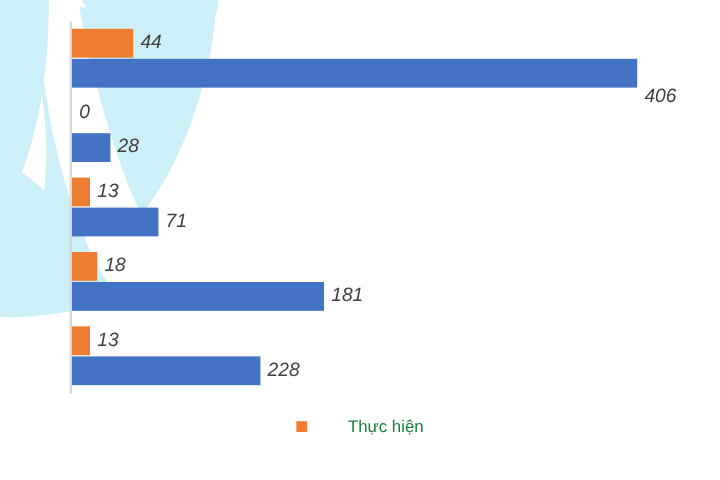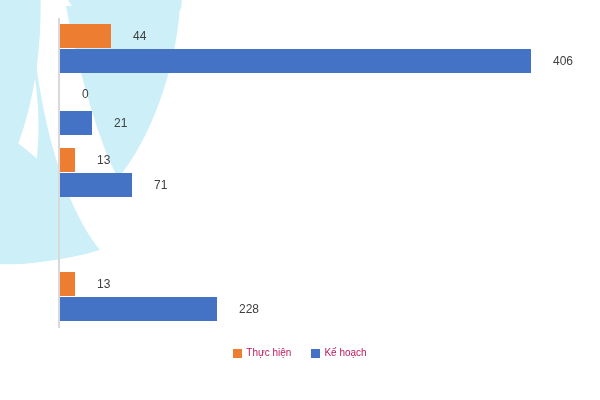--- a/index.html
+++ b/index.html
@@ -62,25 +62,26 @@
   .bar.series-0 {
     top: 6px;
     background: #ED7D31;
   }
   .bar.series-1 {
     top: 31px;
     background: #4472C4;
   }
   .bar-value {
     position: absolute;
-    font-size: 12px;
+    font-size: 16px;
     color: #404040;
     line-height: 24px;
     white-space: nowrap;
-    padding-left: 22px;
+    padding-left: 6px;
+    font-style: italic;
   }
   .bar-value.series-0 {
     top: 6px;
   }
   .bar-value.series-1 {
     top: 31px;
   }
   .bar-value.zero-above {
     top: -14px;
     line-height: 24px;
@@ -101,24 +102,25 @@
     display: flex;
     align-items: center;
     gap: 4px;
   }
   .legend-swatch {
     width: 9px;
     height: 9px;
     display: inline-block;
   }
   .legend-label {
-    font-size: 10px;
-    color: #be185d;
+    font-size: 14px;
+    color: #15803d;
     line-height: 1;
     white-space: nowrap;
+    margin-left: 30px;
   }
 </style>
 </head>
 <body>
 
 <div id="chart-root">
 
   <svg class="bg-layer" width="600" height="400" viewBox="0 0 600 400" aria-hidden="true">
     <path d="M -30 -20 L 40 -20 C 44 60 30 140 -10 200 C -30 235 -40 250 -60 260 L -60 -20 Z" fill="#CDEFF7"></path>
     <path d="M 0 -10 C 34 30 46 110 34 180 C 26 225 8 250 -20 262 C 6 268 60 262 100 250 C 60 200 34 100 30 -10 Z" fill="#CDEFF7"></path>
@@ -128,53 +130,56 @@
   </svg>
 
   <div class="plot">
     <div class="axis-line"></div>
 
     <div class="cat-row" style="top:0px;">
 
       <div class="bar series-0" style="width:51px;"></div>
       <div class="bar-value series-0" style="left:53px;">44</div>
       <div class="bar series-1" style="width:471px;"></div>
-      <div class="bar-value series-1" style="left:473px;">406</div>
+      <div class="bar-value series-1" style="left:473px;margin-top:20px;">406</div>
     </div>
 
     <div class="cat-row" style="top:62px;">
 
       <div class="bar series-0" style="width:0px;"></div>
       <div class="bar-value series-0 zero-above" style="left:2px;top:2px;">0</div>
       <div class="bar series-1" style="width:32px;"></div>
-      <div class="bar-value series-1" style="left:34px;">21</div>
+      <div class="bar-value series-1" style="left:34px;">28</div>
     </div>
 
     <div class="cat-row" style="top:124px;">
 
       <div class="bar series-0" style="width:15px;"></div>
       <div class="bar-value series-0" style="left:17px;">13</div>
       <div class="bar series-1" style="width:72px;"></div>
       <div class="bar-value series-1" style="left:74px;">71</div>
     </div>
 
+    <div class="cat-row" style="top:186px;">
+
+      <div class="bar series-0" style="width:21px;"></div>
+      <div class="bar-value series-0" style="left:23px;">18</div>
+      <div class="bar series-1" style="width:210px;"></div>
+      <div class="bar-value series-1" style="left:212px;">181</div>
+    </div>
 
     <div class="cat-row" style="top:248px;">
 
       <div class="bar series-0" style="width:15px;"></div>
       <div class="bar-value series-0" style="left:17px;">13</div>
       <div class="bar series-1" style="width:157px;"></div>
       <div class="bar-value series-1" style="left:159px;">228</div>
     </div>
   </div>
 
   <div class="legend">
     <div class="legend-item">
       <span class="legend-swatch" style="background:#ED7D31;"></span>
       <span class="legend-label">Thực hiện</span>
     </div>
-    <div class="legend-item">
-      <span class="legend-swatch" style="background:#4472C4;"></span>
-      <span class="legend-label">Kế hoạch</span>
-    </div>
   </div>
 
 </div>
 
 </body></html>

